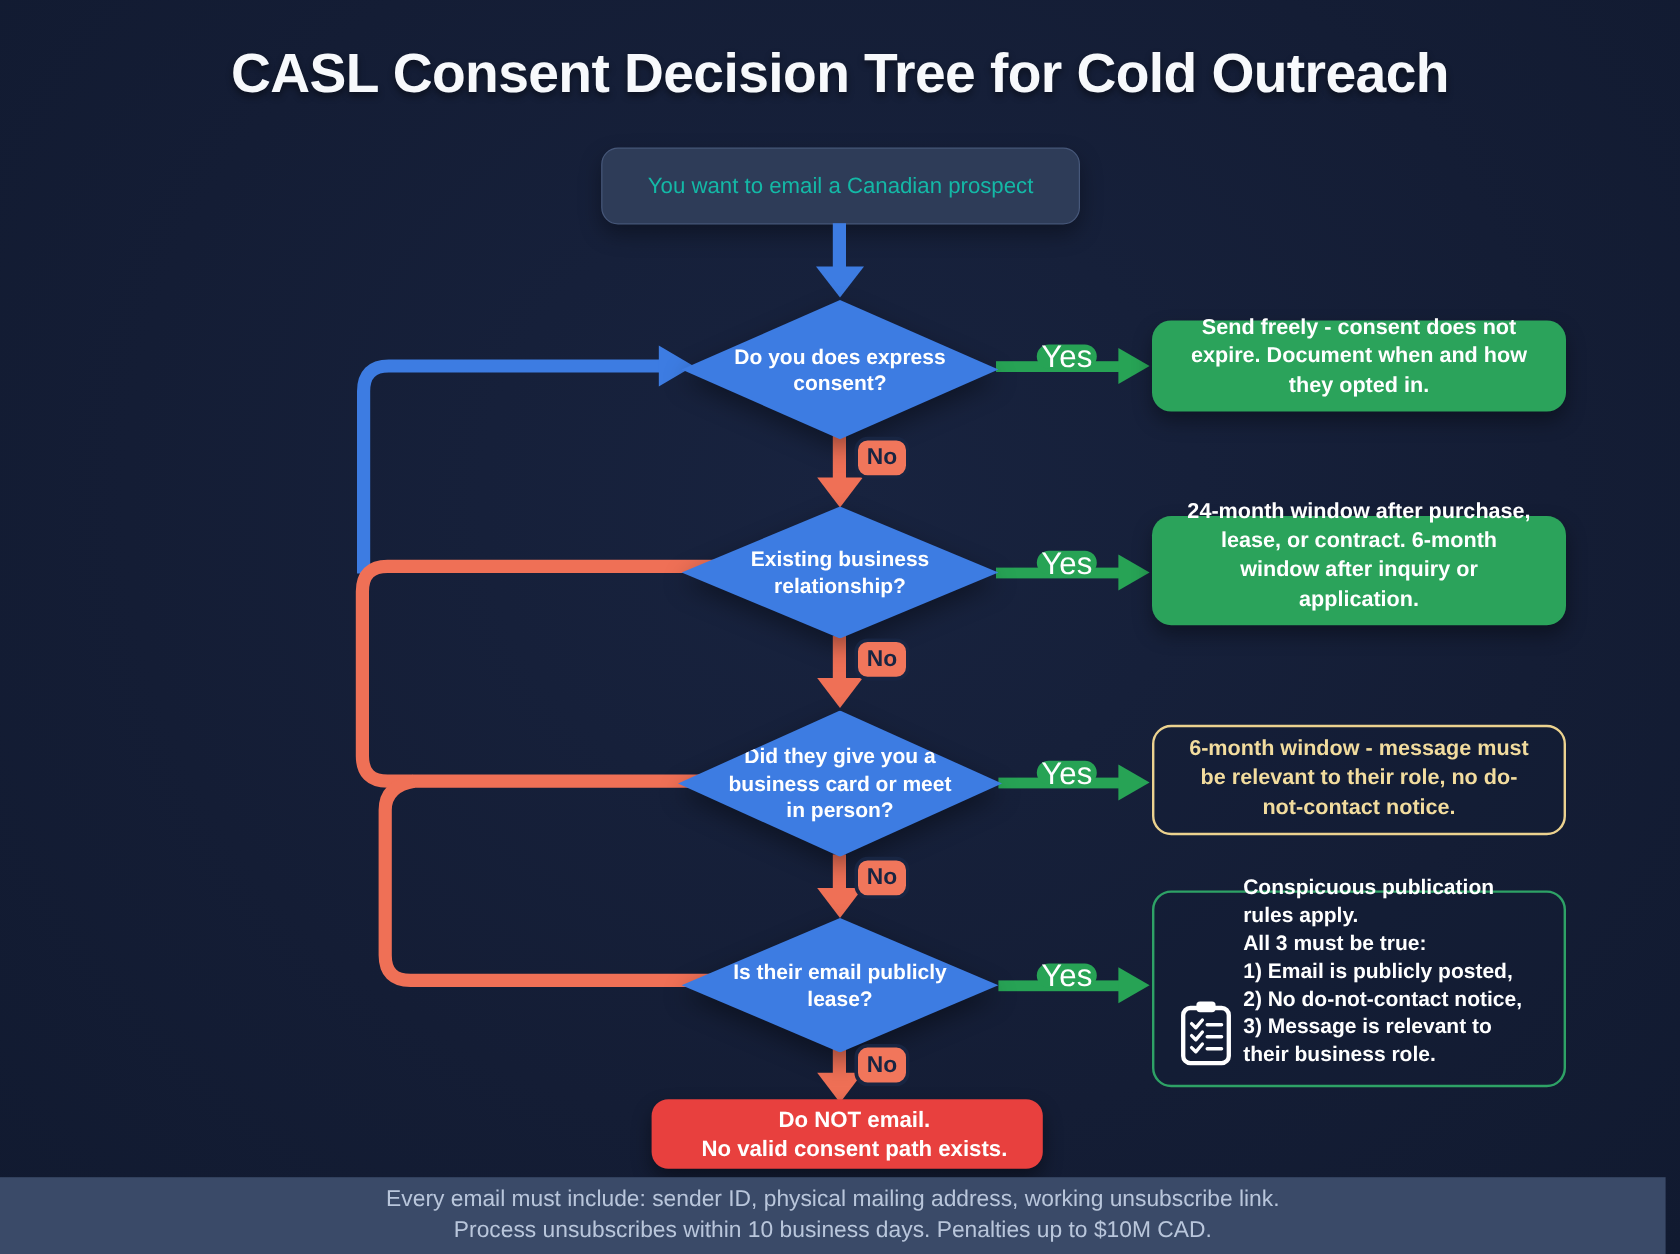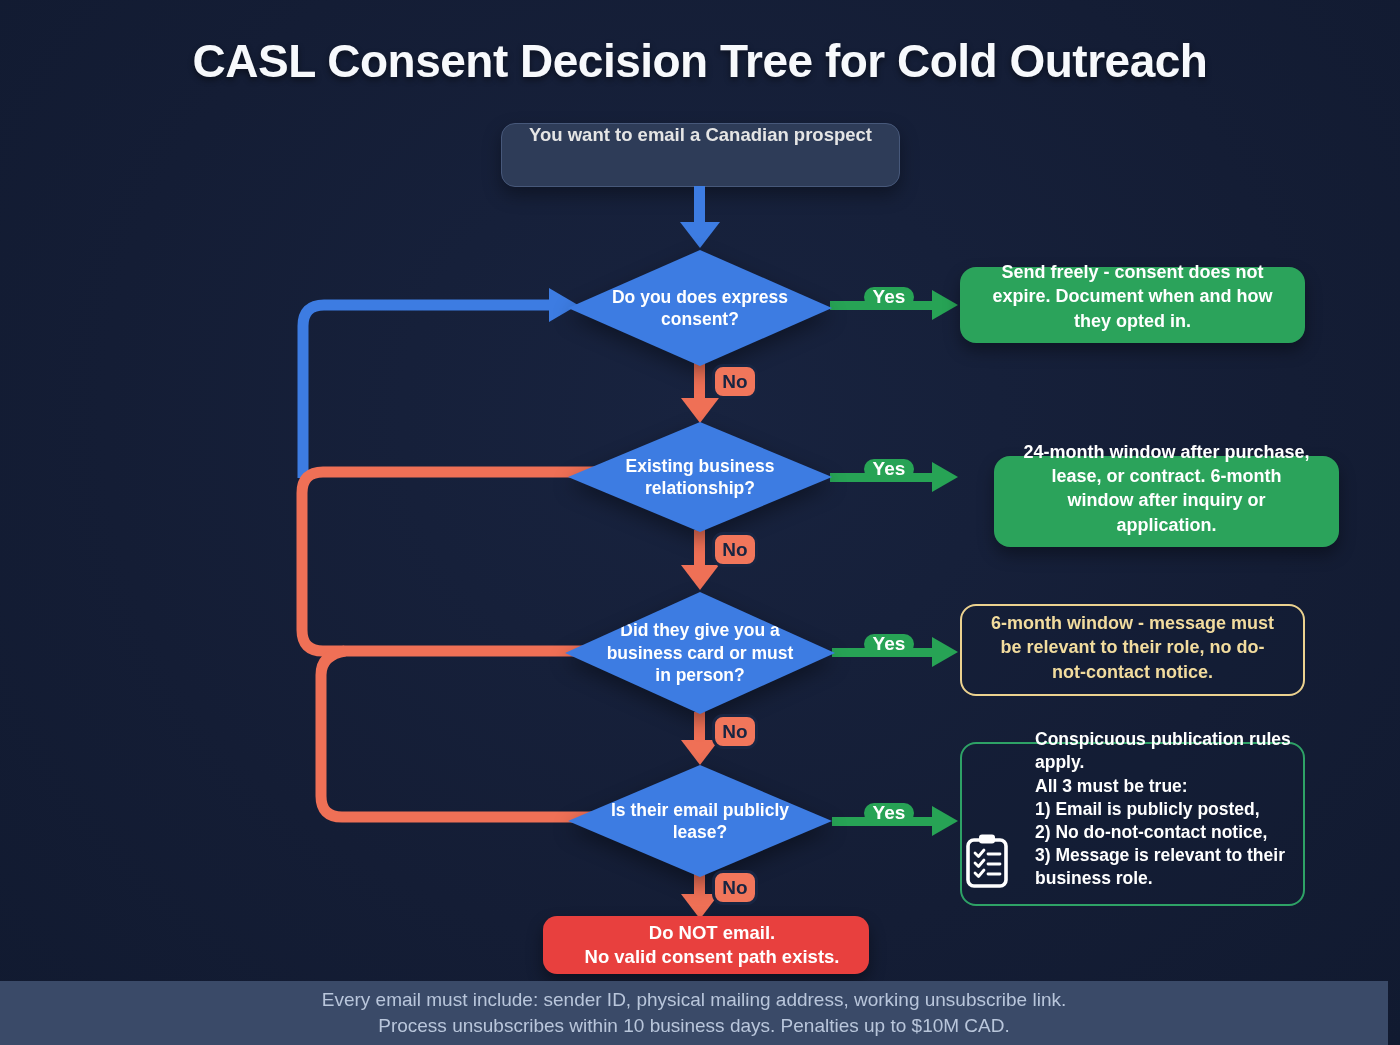--- a/index.html
+++ b/index.html
@@ -13,22 +13,22 @@
   
   .title{
     left:0;right:0;top:34px;text-align:center;color:#f7f9fc;
     font-size:46px;font-weight:800;letter-spacing:-0.5px;
     text-shadow:0 3px 6px rgba(0,0,0,0.45);
   }
   
   .start-box{
     left:501px;top:123px;width:397px;height:62px;
     background:#2e3c58;border:1px solid #47587a;border-radius:14px;
-    display:flex;align-items:flex-start;justify-content:center;
-    color:#e5e5e5;font-size:18.5px;font-weight:700;
+    display:flex;align-items:center;justify-content:center;
+    color:#14b8a6;font-size:18.5px;font-weight:400;
     box-shadow:0 8px 18px rgba(0,0,0,0.35);
   }
   
   .diamond-wrap{filter:drop-shadow(0 8px 10px rgba(0,0,0,0.38));z-index:3;}
   .diamond{
     width:100%;height:100%;background:#3d7ce2;
     clip-path:polygon(50% 0,100% 50%,50% 100%,0 50%);
     display:flex;align-items:center;justify-content:center;text-align:center;
     color:#ffffff;font-size:17.5px;font-weight:700;line-height:1.28;
     padding:0 40px;box-sizing:border-box;
@@ -38,33 +38,33 @@
     left:960px;width:345px;border-radius:16px;box-sizing:border-box;
     display:flex;align-items:flex-end;justify-content:center;text-align:center;
     font-size:18px;line-height:1.35;padding:10px 24px;z-index:3;
   }
   .result.green{background:#2ba35b;color:#ffffff;font-weight:600;
     box-shadow:0 8px 16px rgba(0,0,0,0.35);}
   .result.yellow{border:2px solid #ecd28f;color:#f2dc9e;font-weight:600;
     background:rgba(20,29,53,0.3);}
   .result.outline-green{border:2px solid #2ea266;color:#ffffff;font-weight:600;
     background:rgba(20,29,53,0.3);text-align:left;justify-content:flex-start;
-    gap:25px;font-size:17.5px;line-height:1.32;padding:14px 2px;}
+    gap:8px;font-size:17.5px;line-height:1.32;padding:14px 20px;}
   .pre{white-space:pre-line;}
   
   .terminal{
     left:543px;top:916px;width:314px;height:58px;border-radius:14px;
     background:#e8403e;color:#ffffff;display:flex;align-items:center;justify-content:center;
     text-align:center;font-size:18.5px;font-weight:600;line-height:1.3;z-index:3;
     box-shadow:0 8px 16px rgba(0,0,0,0.4);
     padding-left:12px;
   }
   
   .badge-yes{
-    background:#27a355;color:#ffffff;font-weight:700;font-size:19px;
+    background:#27a355;color:#ffffff;font-weight:400;font-size:26px;
     border-radius:11px;display:flex;align-items:center;justify-content:center;
     width:50px;height:20px;z-index:4;
   }
   .badge-no{
     background:#f1765b;color:#182542;font-weight:700;font-size:19px;
     border:3px solid #182542;border-radius:11px;
     display:flex;align-items:center;justify-content:center;
     width:40px;height:29px;z-index:4;box-sizing:content-box;
   }
   
@@ -131,33 +131,33 @@
     <div class="diamond">
       <span>Existing business relationship?</span>
     </div>
   </div>
 
   <div class="abs hline green" style="left:830px;top:473px;width:108px;"></div>
   <div class="abs tri tri-right-green" style="left:932px;top:462px;"></div>
   <div class="abs badge-yes" style="left:864px;top:459px;">
     <span>Yes</span>
   </div>
-  <div class="abs result green" style="top:456px;height:91px;margin-left:34px;">
+  <div class="abs result green" style="top:430px;height:91px;">
     <span>24-month window after purchase, lease, or contract. 6-month window after inquiry or application.</span>
   </div>
 
   <div class="abs vline orange" style="left:694px;top:530px;height:37px;"></div>
   <div class="abs tri tri-down-orange" style="left:681px;top:565px;"></div>
   <div class="abs badge-no" style="left:712px;top:532px;">
     <span>No</span>
   </div>
 
   <div class="abs diamond-wrap" style="left:565px;top:592px;width:270px;height:122px;">
     <div class="diamond">
-      <span>Did they give you a business card or must in person?</span>
+      <span>Did they give you a business card or meet in person?</span>
     </div>
   </div>
 
   <div class="abs hline green" style="left:832px;top:648px;width:106px;"></div>
   <div class="abs tri tri-right-green" style="left:932px;top:637px;"></div>
   <div class="abs badge-yes" style="left:864px;top:634px;">
     <span>Yes</span>
   </div>
   <div class="abs result yellow" style="top:604px;height:92px;">
     <span>6-month window - message must be relevant to their role, no do-not-contact notice.</span>

